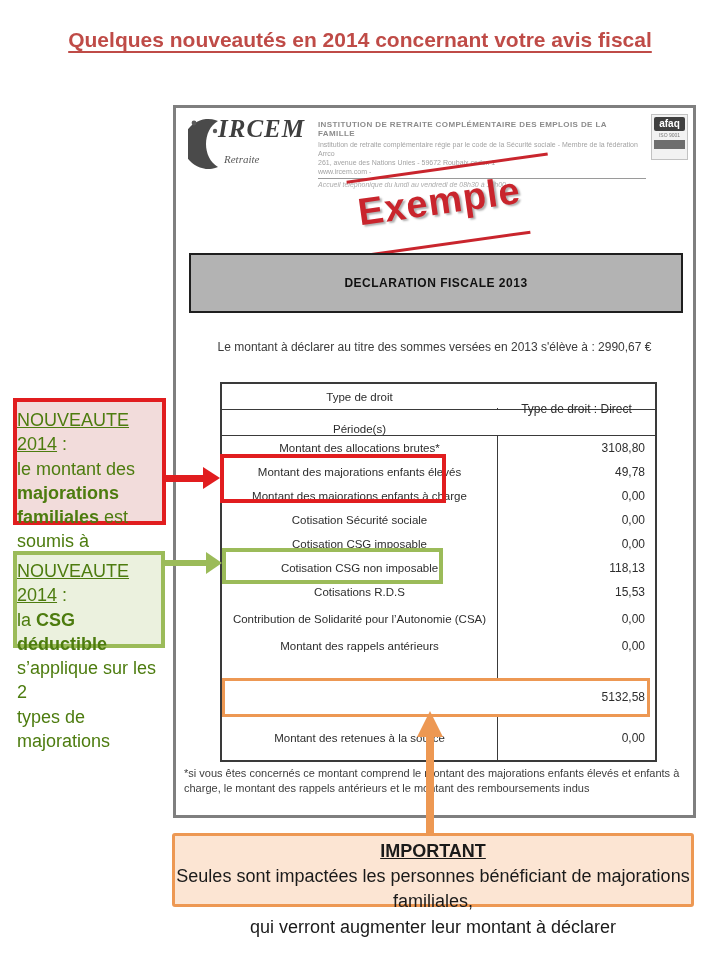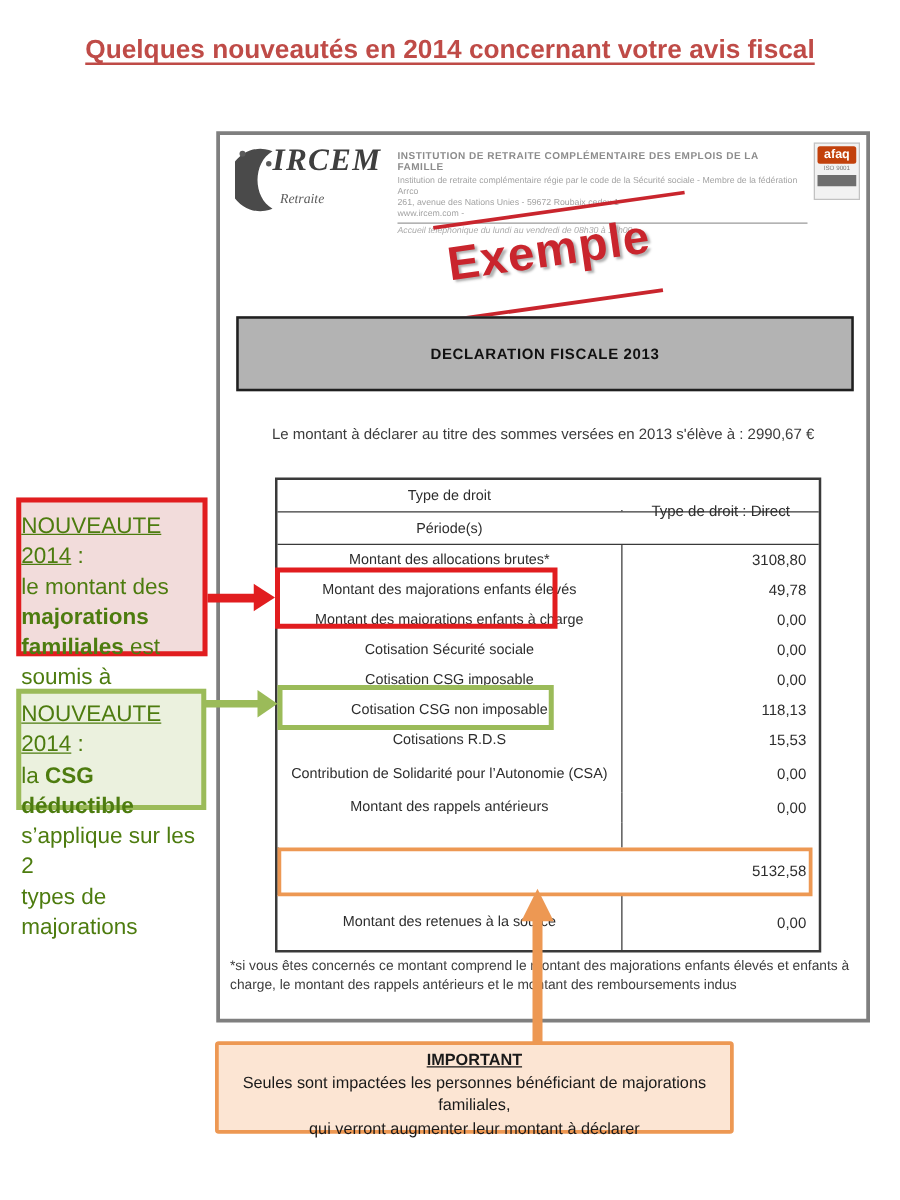--- a/index.html
+++ b/index.html
@@ -33,21 +33,21 @@
   .logo-sub{
     position:absolute;left:36px;top:36px;
     font-family:"Liberation Serif", serif;font-style:italic;font-size:11px;color:#5a5a5a;
   }
   .inst-block{left:142px;top:12px;width:328px;color:#9a9a9a;}
   .inst-l1{font-size:8px;font-weight:bold;letter-spacing:0.4px;color:#8c8c8c;margin-bottom:2px;}
   .inst-l2,.inst-l3,.inst-l4{font-size:7px;line-height:1.3;color:#a3a3a3;}
   .inst-l4{border-bottom:1px solid #9a9a9a;padding-bottom:2px;margin-bottom:2px;}
   .inst-l5{font-size:7px;font-style:italic;color:#ababab;}
   .afaq{left:475px;top:6px;width:37px;height:46px;border:1px solid #c2c2c2;background:#f2f2f2;padding:2px;}
-  .afaq-name{background:#c2410c;color:#ffffff;font-weight:bold;font-size:10px;text-align:center;
+  .afaq-name{background:#404040;color:#ffffff;font-weight:bold;font-size:10px;text-align:center;
     border-radius:2px;line-height:14px;}
   .afaq-iso{font-size:5px;text-align:center;color:#777;margin-top:1px;}
   .afaq-bar{background:#6e6e6e;height:9px;margin-top:2px;}
 
   
   .stamp{left:150px;top:60px;width:228px;height:78px;transform:rotate(-8deg);}
   .stamp-line-top{position:absolute;top:0;left:25px;right:0;height:3px;background:#c9252d;}
   .stamp-line-bot{position:absolute;bottom:0;left:0;right:28px;height:3px;background:#c9252d;}
   .stamp-text{
     position:absolute;left:0;top:12px;width:100%;text-align:center;
@@ -67,21 +67,21 @@
 
   
   .fiscal-table{left:44px;top:274px;width:437px;border:2px solid #3a3a3a;font-size:11.5px;color:#2d2d2d;}
   .trow{display:flex;}
   .tcell{display:flex;align-items:center;}
   .tlabel{width:267px;justify-content:center;text-align:center;padding:0 4px;}
   .tvalue{flex:1;border-left:1px solid #3a3a3a;justify-content:flex-end;padding-right:10px;font-size:12px;}
   .trow.head,.trow.head2{border-bottom:1px solid #3a3a3a;}
   .trow.head .tvalue,.trow.head2 .tvalue{justify-content:center;padding-right:0;margin-top:24px;}
   .trow.head{height:25px;}
-  .trow.head2{height:25px;}
+  .trow.head2{height:25px;align-items:flex-end;}
   .trow.data{height:24px;}
   .trow.data2{height:30px;}
   .trow.spacer{height:20px;}
   .trow.total{height:38px;}
   .trow.last{height:44px;}
   .trow.total .tlabel{letter-spacing:0.3px;}
 
   
   .ov-red{left:44px;top:346px;width:226px;height:49px;border:4px solid #e11d1f;}
   .ov-green{left:46px;top:440px;width:221px;height:36px;border:4px solid #9bbb59;}
@@ -101,22 +101,22 @@
   .arrow-shaft{position:absolute;}
   .red-shaft{left:166px;top:475px;width:38px;height:7px;background:#e11d1f;}
   .red-head{left:203px;top:467px;width:0;height:0;border-top:11px solid transparent;border-bottom:11px solid transparent;border-left:17px solid #e11d1f;}
   .green-shaft{left:164px;top:560px;width:44px;height:6px;background:#9bbb59;}
   .green-head{left:206px;top:552px;width:0;height:0;border-top:11px solid transparent;border-bottom:11px solid transparent;border-left:16px solid #9bbb59;}
   .orange-head{left:417px;top:711px;width:0;height:0;border-left:13px solid transparent;border-right:13px solid transparent;border-bottom:26px solid #ed9853;}
   .orange-shaft{left:426px;top:735px;width:8px;height:99px;background:#ed9853;z-index:5;}
 
   
   .important-box{
-    left:172px;top:833px;width:415px;height:74px;border:3px solid #ed9853;background:#fce5d3;
-    border-radius:3px;text-align:center;font-size:13px;line-height:1.4;color:#1a1a1a;padding-top:3px;z-index:4;
+    left:172px;top:833px;width:522px;height:74px;border:3px solid #ed9853;background:#fce5d3;
+    border-radius:3px;text-align:center;font-size:18px;line-height:1.4;color:#1a1a1a;padding-top:3px;z-index:4;
   }
   .important-title{font-weight:600;text-decoration:underline;}
 </style>
 </head>
 <body>
 
 <div class="abs page-title">Quelques nouveautés en 2014 concernant votre avis fiscal</div>
 
 <div class="abs doc-frame">
 

